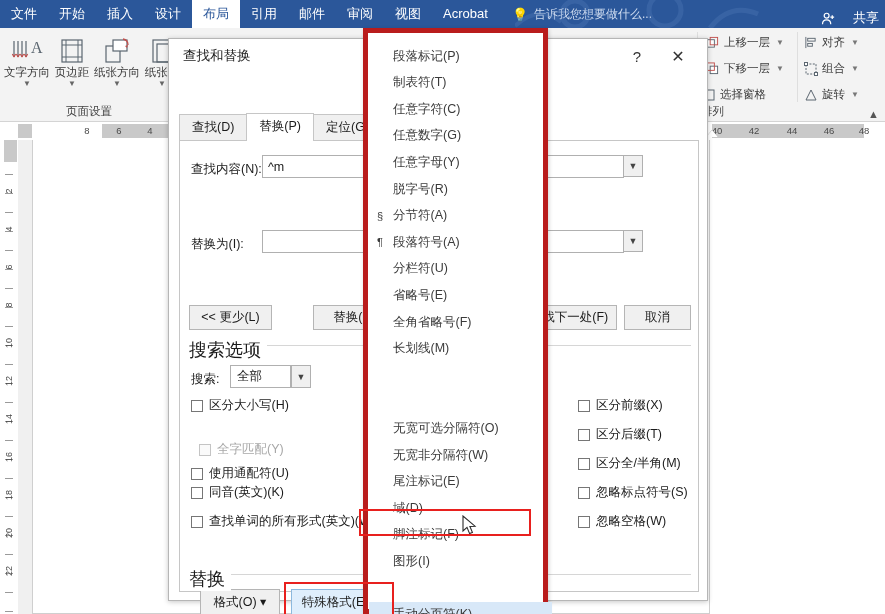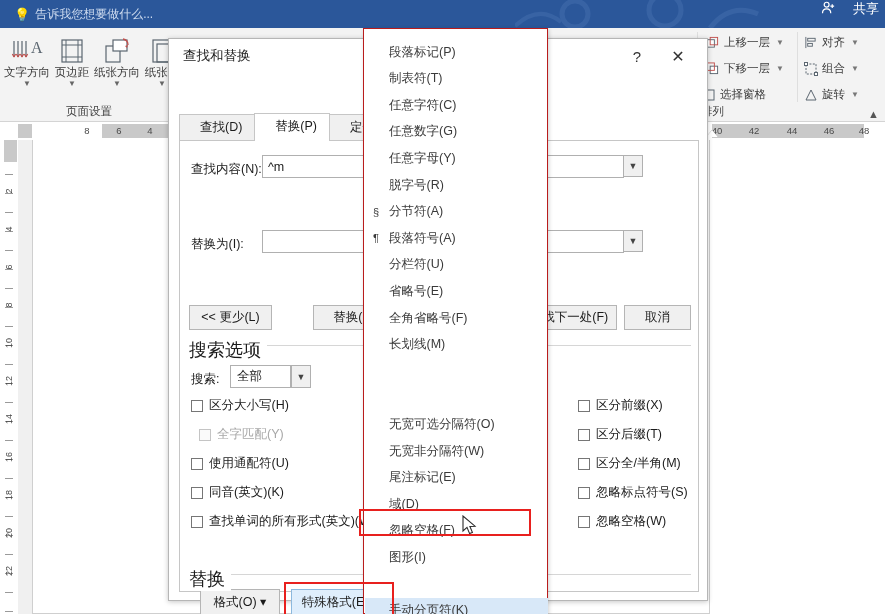--- a/index.html
+++ b/index.html
@@ -25,21 +25,21 @@
   .ribbon-bar .rb-tab.active {
     background: #ffffff; color: #2b579a;
   }
   .tellme {
     display: flex; align-items: center; gap: 5px;
     color: #cfdcf0; font-size: 12px; margin-left: 14px; white-space: nowrap;
   }
   .tellme .bulb { color: #ffd966; font-size: 13px; }
   .share-btn {
     position: absolute; right: 6px; top: 0; height: 36px;
-    display: flex; gap: 17px;
+    display: flex; align-items: center; gap: 17px;
     color: #ffffff; font-size: 13px; white-space: nowrap;
   }
   .deco-swirl {
     position: absolute; right: 110px; top: 0; height: 28px; width: 260px;
     opacity: .28; pointer-events: none;
   }
 
   
   .ribbon-body {
     position: absolute; left: 0; top: 28px; width: 885px; height: 94px;
@@ -138,21 +138,21 @@
   .dlg-close {
     position: absolute; right: 14px; top: 5px; width: 30px; height: 24px;
     display: flex; align-items: center; justify-content: center;
     font-size: 16px; color: #333;
   }
   .tabs-row {
     position: absolute; left: 10px; top: 76px; height: 26px; display: flex;
     align-items: flex-end;
   }
   .dtab {
-    font-size: 12.5px; color: #1b1b1b; padding: 4px 12px 5px 20px;
+    font-size: 12.5px; color: #1b1b1b; padding: 4px 12px 5px 12px;
     border: 1px solid #c6c6c6; border-bottom: none; background: #f0f0f0;
     margin-right: -1px; position: relative; white-space: nowrap;
   }
   .dtab.active { background: #ffffff; z-index: 2; padding-bottom: 6px; }
   .tabs-panel {
     position: absolute; left: 10px; top: 101px; width: 520px; height: 452px;
     border: 1px solid #c6c6c6; background: #ffffff;
   }
   .fld-label {
     position: absolute; font-size: 12.5px; color: #1b1b1b; white-space: nowrap;
@@ -198,21 +198,21 @@
   .redbox {
     position: absolute; border: 2px solid #e8201e; pointer-events: none; z-index: 40;
   }
   .btn-hl {
     background: #dfeefc; border-color: #8cb9de;
   }
 
   
   .sfmenu {
     position: absolute; left: 363px; top: 28px; width: 185px; height: 586px;
-    background: #ffffff; border: 1px solid #b91c1c; z-index: 30;
+    background: #ffffff; border: 5px solid #b91c1c; z-index: 30;
     box-shadow: 1px 1px 4px rgba(0,0,0,.18);
   }
   .sf-item {
     position: absolute; left: 1px; width: 183px; height: 26px;
     display: flex; align-items: center;
     font-size: 12.5px; color: #3a3a3a; white-space: nowrap;
   }
   .sf-item .sf-glyph {
     width: 22px; text-align: center; font-size: 11px; color: #3a3a3a; flex: none;
   }
@@ -221,20 +221,32 @@
   .cursor-arrow {
     position: absolute; z-index: 50; pointer-events: none;
   }
 </style>
 </head>
 <body>
 
 <div id="root">
 
   <div class="ribbon-bar">
+    <div id="rbtabs" style="display:flex;align-items:center;height:28px;">
+        <div class="rb-tab">文件</div>
+        <div class="rb-tab">开始</div>
+        <div class="rb-tab">插入</div>
+        <div class="rb-tab">设计</div>
+        <div class="rb-tab active">布局</div>
+        <div class="rb-tab">引用</div>
+        <div class="rb-tab">邮件</div>
+        <div class="rb-tab">审阅</div>
+        <div class="rb-tab">视图</div>
+        <div class="rb-tab">Acrobat</div>
+      </div>
     <div class="tellme">
       <span class="bulb">💡</span>
       <span>告诉我您想要做什么...</span>
     </div>
     <svg class="deco-swirl" viewBox="0 0 260 28">
       <circle cx="60" cy="14" r="13" fill="none" stroke="#5b84c0" stroke-width="5"></circle>
       <circle cx="150" cy="10" r="16" fill="none" stroke="#5b84c0" stroke-width="5"></circle>
       <path d="M195 28 q20 -26 48 -14" fill="none" stroke="#5b84c0" stroke-width="5"></path>
       <path d="M0 26 q24 -22 46 -4" fill="none" stroke="#5b84c0" stroke-width="4"></path>
     </svg>
@@ -481,25 +493,25 @@
       <div class="sel-box" style="left:50px; top:224px; width:61px; height:23px;">
         <span>全部</span>
       </div>
       <div class="combo-arrow" style="left:111px; top:224px; height:23px;">▼</div>
 
       <div id="left-checks">
           <div class="chk-row" style="left: 11px; top: 256px;">
             <span class="chkbox"></span>
             <span>区分大小写(H)</span>
           </div>
-          <div class="chk-row disabled" style="left: 11px; top: 285px; padding-left: 8px;">
+          <div class="chk-row disabled" style="left: 11px; top: 300px; padding-left: 8px;">
             <span class="chkbox"></span>
             <span>全字匹配(Y)</span>
           </div>
-          <div class="chk-row" style="left: 11px; top: 314px;">
+          <div class="chk-row" style="left: 11px; top: 324px;">
             <span class="chkbox"></span>
             <span>使用通配符(U)</span>
           </div>
           <div class="chk-row" style="left: 11px; top: 343px;">
             <span class="chkbox"></span>
             <span>同音(英文)(K)</span>
           </div>
           <div class="chk-row" style="left: 11px; top: 372px;">
             <span class="chkbox"></span>
             <span>查找单词的所有形式(英文)(W)</span>
@@ -597,21 +609,21 @@
       <div class="sf-item" style="top: 462.2px;">
         <span class="sf-glyph"></span>
         <span class="sf-text">域(D)</span>
       </div>
       <div class="sf-item" style="top: 435.6px;">
         <span class="sf-glyph"></span>
         <span class="sf-text">尾注标记(E)</span>
       </div>
       <div class="sf-item" style="top: 488.8px;">
         <span class="sf-glyph"></span>
-        <span class="sf-text">忽略空格(F)</span>
+        <span class="sf-text">脚注标记(F)</span>
       </div>
       <div class="sf-item" style="top: 515.4px;">
         <span class="sf-glyph"></span>
         <span class="sf-text">图形(I)</span>
       </div>
       <div class="sf-item sel" style="top: 568.6px;">
         <span class="sf-glyph"></span>
         <span class="sf-text">手动分页符(K)</span>
       </div>
     </div>

